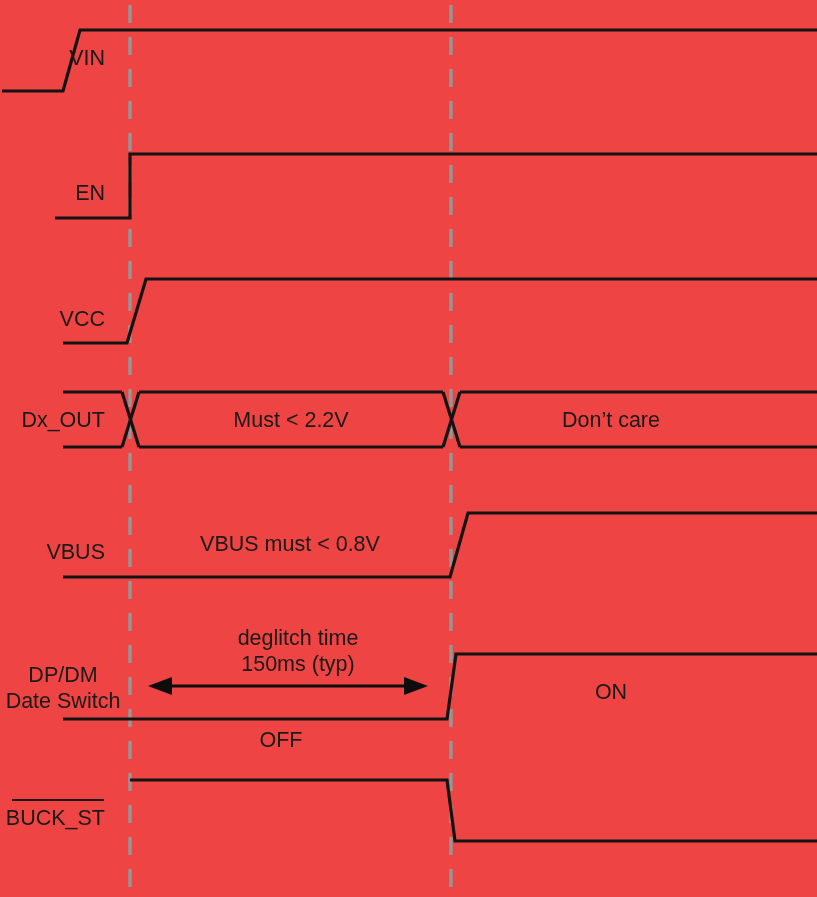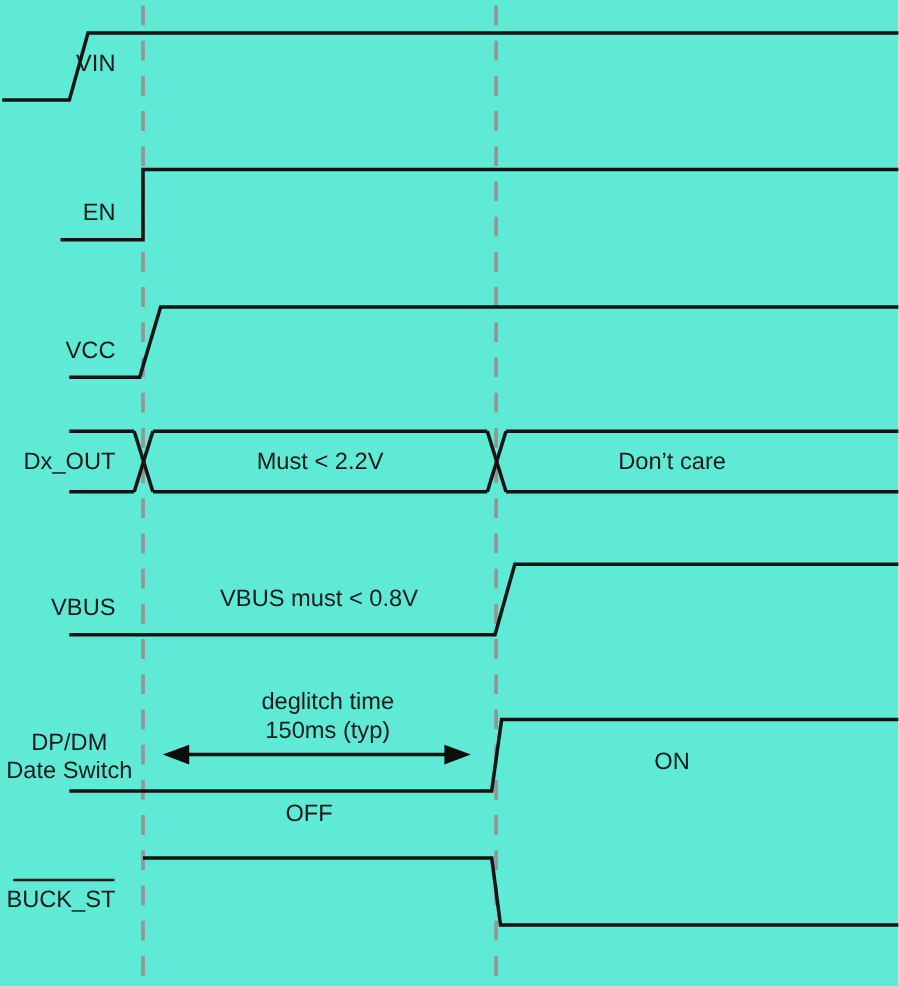--- a/index.html
+++ b/index.html
@@ -10,21 +10,21 @@
   body {
     width: 817px;
     height: 897px;
     overflow: hidden;
     font-family: "Liberation Sans", sans-serif;
   }
   #diagram-root {
     position: relative;
     width: 817px;
     height: 897px;
-    background: #5eead4;
+    background: #ef4444;
   }
   svg#timing-svg {
     display: block;
     width: 817px;
     height: 897px;
   }
   .wave {
     fill: none;
     stroke: #131313;
     stroke-width: 3.2;

